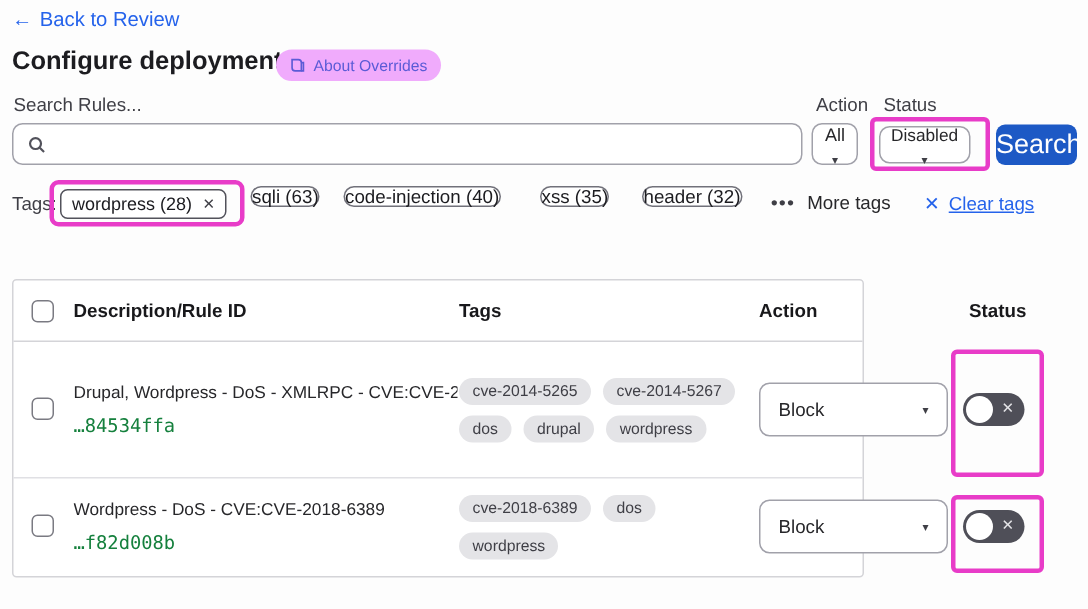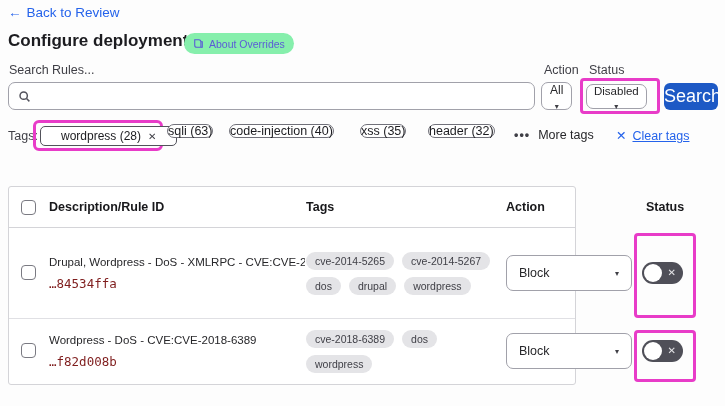--- a/index.html
+++ b/index.html
@@ -4,21 +4,21 @@
 <style>
   * { margin:0; padding:0; box-sizing:border-box; }
   html,body { width:725px; height:406px; background:#fdfdfd;
     font-family:"Liberation Sans","DejaVu Sans",sans-serif; color:#27272a; }
   .screen { position:relative; width:725px; height:406px; overflow:hidden; }
 
   .back-link { position:absolute; left:8px; top:5px; font-size:13.5px; color:#2563eb;
     display:inline-flex; gap:5px; align-items:center; cursor:pointer; text-decoration:none; }
   .page-title { position:absolute; left:8px; top:31px; font-size:17px; font-weight:700; color:#1c1c20; }
   .about-badge { position:absolute; left:184px; top:33px; height:21px; display:inline-flex;
-    align-items:center; gap:5px; padding:0 9px; background:#86efac; color:#5b5bd6;
+    align-items:center; gap:5px; padding:0 9px; background:#f0abfc; color:#5b5bd6;
     border-radius:11px; font-size:10.5px; cursor:pointer; }
   .about-badge svg { display:block; }
 
   .field-label { position:absolute; font-size:12.5px; color:#3f3f46; }
   .search-box { position:absolute; left:8px; top:82px; width:527px; height:28px;
     border:1px solid #a1a1aa; border-radius:7px; background:#fff; display:flex;
     align-items:center; padding-left:9px; gap:7px; }
   .search-box input { border:none; outline:none; flex:1; font-size:12.5px; background:transparent;
     font-family:inherit; height:100%; }
 
@@ -30,42 +30,42 @@
   .hl-box { position:absolute; border:3px solid #e83cc8; border-radius:4px; pointer-events:none; }
 
   .search-btn { position:absolute; left:664px; top:83px; width:54px; height:27px;
     background:#1d59c5; color:#fff; border:none; border-radius:6px; font-size:18px;
     font-family:inherit; cursor:pointer; }
 
   .tag-chip { position:absolute; top:124px; height:14px; display:inline-flex; align-items:center;
     padding:0 0; border:1px solid #71717a; border-radius:7px; background:#fff;
     font-size:12.5px; color:#1c1c20; cursor:pointer; white-space:nowrap; }
   .sel-chip { position:absolute; left:40px; top:126px; height:20px; display:inline-flex;
-    align-items:center; gap:7px; padding:0 20px; border:1px solid #52525b; border-radius:5px;
+    align-items:center; gap:7px; padding:0 7px; border:1px solid #52525b; border-radius:5px;
     background:#fff; font-size:12px; color:#1c1c20; cursor:pointer; white-space:nowrap; }
   .x-glyph { font-size:10px; color:#3f3f46; }
   .more-tags { position:absolute; left:514px; top:128px; font-size:12.5px; color:#27272a;
     display:inline-flex; gap:8px; align-items:center; cursor:pointer; }
   .more-dots { font-weight:700; letter-spacing:1px; color:#3f3f46; }
   .clear-tags { position:absolute; left:616px; top:128px; font-size:12.5px; color:#2563eb;
     display:inline-flex; gap:6px; align-items:center; cursor:pointer; }
   .clear-tags .lbl { text-decoration:underline; }
 
   .rules-table { position:absolute; left:8px; top:186px; width:568px; height:199px;
     border:1px solid #d4d4d8; border-radius:3px; background:#fff; }
   .thead { position:absolute; left:0; top:0; width:100%; height:41px; border-bottom:1px solid #d4d4d8; }
   .th { position:absolute; top:0; line-height:41px; font-size:12.5px; font-weight:700; color:#18181b; }
   .checkbox { position:absolute; width:15px; height:15px; border:1.5px solid #7a7a82;
     border-radius:4px; background:#fff; cursor:pointer; }
   .row-divider { position:absolute; left:0; width:100%; border-top:1px solid #e0e0e4; }
 
   .desc-cell { position:absolute; left:40px; width:256px; display:flex; flex-direction:column;
     justify-content:center; gap:8px; overflow:hidden; }
   .desc-line { font-size:11.5px; color:#27272a; white-space:nowrap; }
-  .rule-id { font-family:"DejaVu Sans Mono",monospace; font-size:12.5px; color:#7f1d1d; }
+  .rule-id { font-family:"DejaVu Sans Mono",monospace; font-size:12.5px; color:#15803d; }
 
   .tags-cell { position:absolute; left:297px; width:198px; display:flex; flex-wrap:wrap;
     align-content:center; gap:7px 8px; }
   .pill { background:#e4e4e7; color:#3f3f46; font-size:10.5px; padding:3px 9px;
     border-radius:10px; white-space:nowrap; }
 
   .action-select { position:absolute; left:497px; width:126px; height:36px;
     border:1px solid #a1a1aa; border-radius:7px; background:#fff; display:flex;
     align-items:center; justify-content:space-between; padding:12px 12px; font-size:12.5px;
     color:#27272a; cursor:pointer; }

